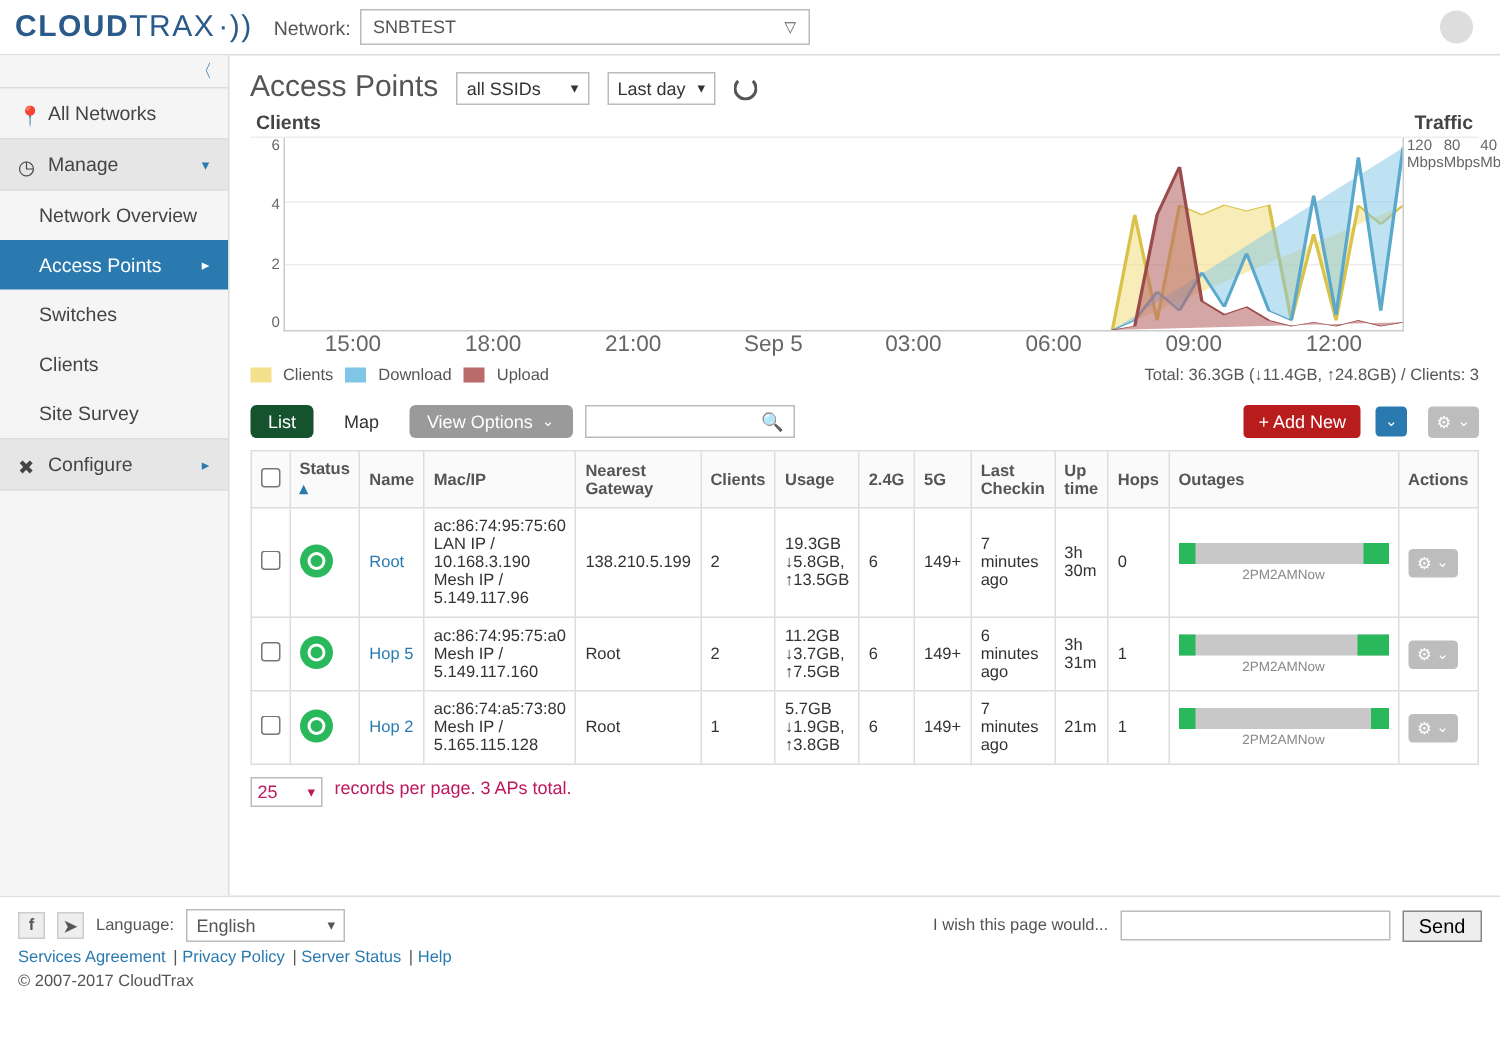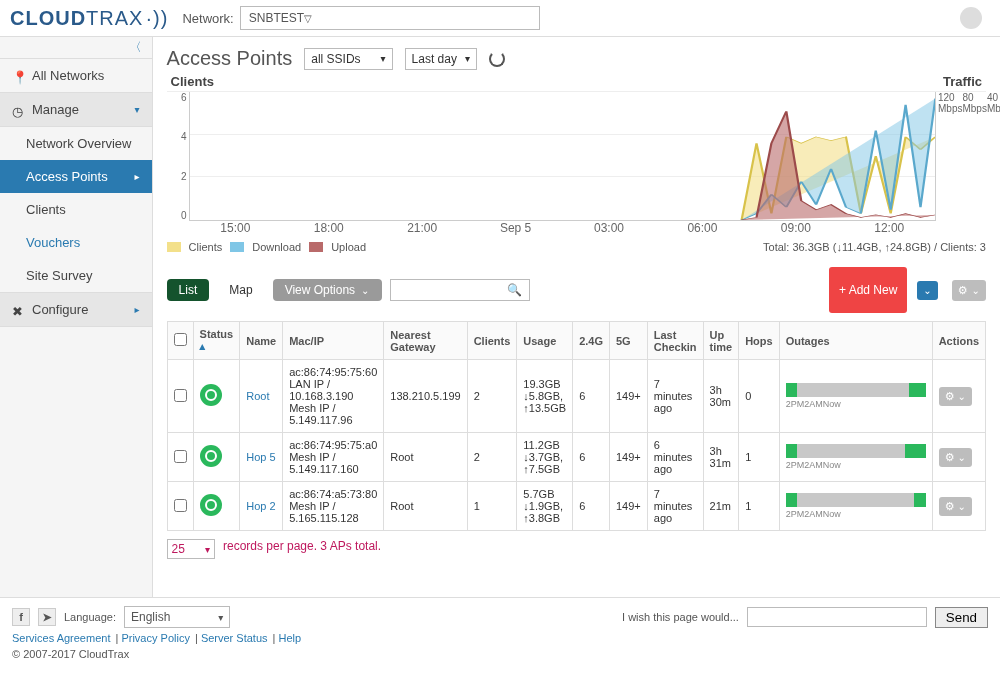--- a/index.html
+++ b/index.html
@@ -2,21 +2,21 @@
 <html><head>
 <meta charset="utf-8">
 <style>
 *{box-sizing:border-box;margin:0;padding:0;font-family:Arial,Helvetica,sans-serif}
 body{background:#fff;font-size:12px;color:#333;width:1000px}
 .header{display:flex;align-items:center;padding:6px 10px;border-bottom:1px solid #ddd}
 .logo{font-size:20px;font-weight:300;color:#2a5a8a;letter-spacing:1px}
 .logo b{font-weight:700}
 .logo-wifi{display:inline-block;margin-left:2px;color:#2a5a8a}
 .net-label{margin-left:14px;color:#555;font-size:13px}
-.net-select{margin-left:6px;border:1px solid #bbb;padding:4px 8px;width:300px;display:flex;justify-content:flex-start;align-items:center;color:#555;background:#fff}
+.net-select{margin-left:6px;border:1px solid #bbb;padding:4px 8px;width:300px;display:flex;justify-content:space-between;align-items:center;color:#555;background:#fff}
 .avatar{width:22px;height:22px;border-radius:50%;background:#ddd;margin-left:auto;margin-right:8px}
 .layout{display:flex}
 .sidebar{width:158px;background:#f5f5f5;border-right:1px solid #ddd;min-height:560px}
 .collapse-bar{height:22px;border-bottom:1px solid #ddd;display:flex;justify-content:flex-end;align-items:center;padding-right:10px;color:#2a7ab0}
 .nav-item{padding:9px 12px;color:#444;cursor:pointer;display:flex;align-items:center;gap:8px;font-size:13px}
 .nav-item.section{background:#e6e6e6;border-top:1px solid #ddd;border-bottom:1px solid #ddd}
 .nav-item.sub{padding-left:26px}
 .nav-item.active{background:#2a7ab0;color:#fff}
 .nav-item.active::after{content:"▸";margin-left:auto;font-size:10px}
 .nav-item.link{color:#2a7ab0}
@@ -27,42 +27,42 @@
 .page-title{font-size:20px;color:#555;font-weight:400}
 .sel{border:1px solid #bbb;padding:3px 6px;font-size:12px;display:inline-flex;align-items:center;gap:20px;background:#fff}
 .sel.small{gap:8px}
 .refresh{width:16px;height:16px;border:2px solid #555;border-radius:50%;border-top-color:transparent;display:inline-block;position:relative;cursor:pointer}
 .chart-head{display:flex;justify-content:space-between;font-size:13px;font-weight:700;color:#444;margin:2px 4px}
 .chart-wrap{position:relative;height:130px;border-top:1px solid #eee;display:flex}
 .y-left{width:22px;display:flex;flex-direction:column;justify-content:space-between;align-items:flex-end;font-size:10px;color:#666;padding:0 2px}
 .y-right{width:50px;display:flex;justify-content:space-between;font-size:10px;color:#666;padding:0 2px}
 .chart-area{flex:1;position:relative;border:1px solid #ccc;border-top:none}
 .grid-line{position:absolute;left:0;right:0;border-top:1px solid #eee}
-.x-labels{display:flex;font-size:12px;color:#666;margin-left:22px;margin-right:50px}
+.x-labels{display:flex;font-size:15px;color:#666;margin-left:22px;margin-right:50px}
 .x-labels span{flex:1;text-align:center}
 .legend-row{display:flex;align-items:center;gap:8px;margin:6px 0 14px;font-size:11px;color:#555}
 .legend-sw{width:14px;height:10px;display:inline-block}
 .legend-row .totals{margin-left:auto}
 .tabs-row{display:flex;align-items:center;gap:8px;margin-bottom:8px}
 .pill{padding:4px 12px;border-radius:4px;font-size:12px;cursor:pointer}
 .pill.active{background:#14532d;color:#fff}
 .pill.gray{background:#9a9a9a;color:#fff;display:inline-flex;align-items:center;gap:6px}
 .search-box{border:1px solid #bbb;width:140px;padding:3px 6px;display:flex;align-items:center;justify-content:flex-end}
-.add-new{margin-left:auto;background:#ef4444;color:#fff;padding:16px 10px;border-radius:3px;font-size:12px;cursor:pointer}
+.add-new{margin-left:auto;background:#b91c1c;color:#fff;padding:4px 10px;border-radius:3px;font-size:12px;cursor:pointer}
 .dd-arrow{background:#2a7ab0;color:#fff;padding:4px 6px;border-radius:3px;font-size:10px;cursor:pointer;margin-left:2px}
 .gear-dd{background:#bdbdbd;color:#fff;padding:4px 6px;border-radius:3px;font-size:11px;margin-left:6px;cursor:pointer;display:inline-flex;align-items:center;gap:4px}
 table{width:100%;border-collapse:collapse;font-size:11px}
 th,td{border:1px solid #ddd;padding:6px 6px;text-align:left;vertical-align:middle}
 th{background:#fafafa;color:#555;font-weight:700}
 .status-ico{width:22px;height:22px;background:#2ab85c;border-radius:50%;display:inline-block;position:relative}
 .status-ico::after{content:"";position:absolute;inset:5px;border:2px solid #fff;border-radius:50%}
 .linkc{color:#2a7ab0;cursor:pointer}
 .outage-bar{height:14px;background:#c8c8c8;position:relative;width:140px}
 .outage-bar .seg-g{position:absolute;top:0;bottom:0;background:#2ab85c}
-.outage-lbl{display:flex;justify-content:flex-start;font-size:9px;color:#888;width:140px;margin-top:2px}
+.outage-lbl{display:flex;justify-content:center;font-size:9px;color:#888;width:140px;margin-top:2px}
 .act-btn{background:#bdbdbd;color:#fff;padding:3px 6px;border-radius:3px;display:inline-flex;align-items:center;gap:3px;cursor:pointer}
 .pager{margin-top:8px;font-size:12px;color:#be185d;display:flex;align-items:flex-start;gap:8px}
 .pager .sel{padding:2px 4px}
 .footer{border-top:1px solid #ddd;padding:8px 12px;display:flex;flex-direction:column;gap:4px;font-size:11px;color:#555}
 .footer-top{display:flex;align-items:center;gap:8px}
 .soc{width:18px;height:18px;background:#eee;border:1px solid #ccc;display:inline-flex;align-items:center;justify-content:center;font-weight:700;color:#555;font-size:11px}
 .wish-input{border:1px solid #bbb;width:180px;height:20px}
 .send-btn{border:1px solid #888;background:#eee;padding:2px 10px;cursor:pointer}
 .footer-links .linkc{margin-right:2px}
 svg{display:block}
@@ -95,24 +95,24 @@
         <span>Manage</span>
         <span class="arrow">▾</span>
       </div>
     <div class="nav-item sub">
         <span>Network Overview</span>
       </div>
     <div class="nav-item sub active">
         <span>Access Points</span>
       </div>
     <div class="nav-item sub">
+        <span>Switches</span>
+      </div>
+    <div class="nav-item sub">
         <span>Clients</span>
-      </div>
-    <div class="nav-item sub link">
-        <span>Vouchers</span>
       </div>
     <div class="nav-item sub">
         <span>Site Survey</span>
       </div>
     <div class="nav-item section">
         <span class="nav-ico">✖</span>
         <span>Configure</span>
         <span class="arrow">▸</span>
       </div>
   </div>

